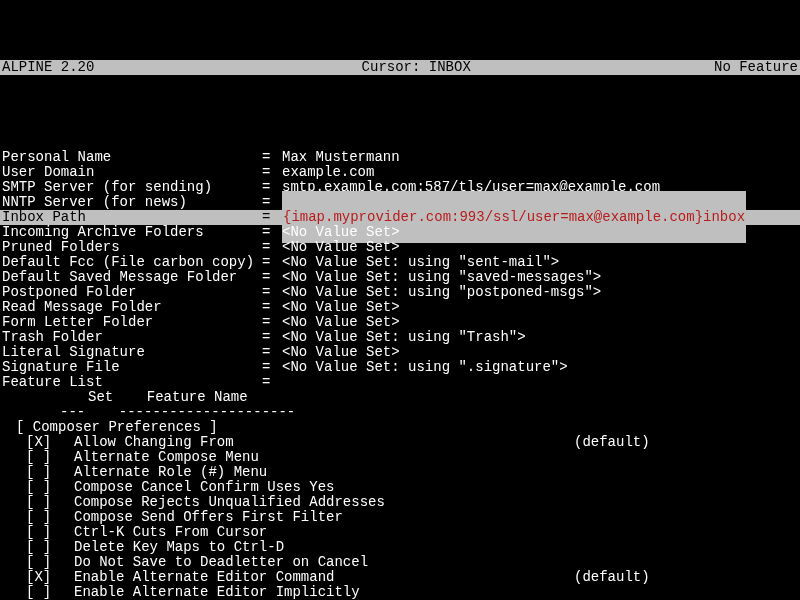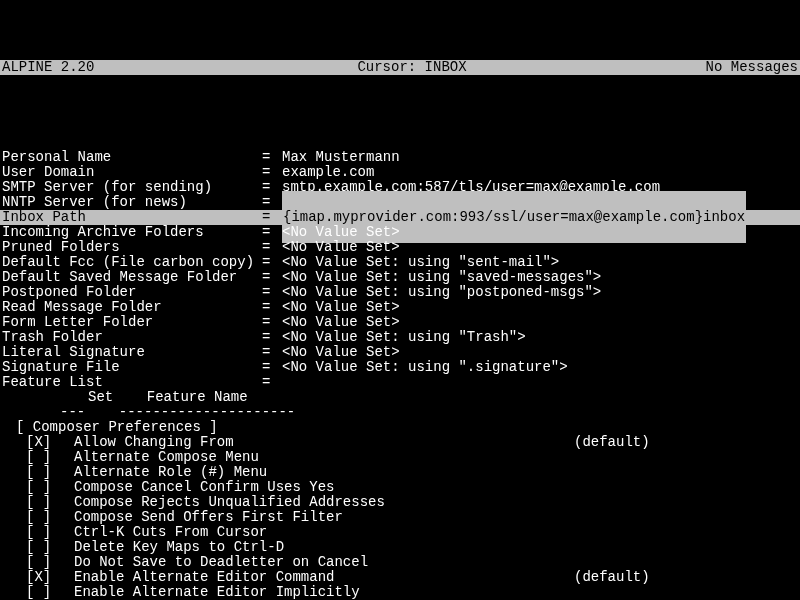--- a/index.html
+++ b/index.html
@@ -16,41 +16,41 @@
   }
   .bar { background:#bfbfbf; color:#000; height:15px; }
   .titlebar { display:flex; justify-content:space-between; padding:0 2px; }
   .titlebar .left { display:flex; gap:0; }
   .titlebar .left span { margin-right:24px; }
   .row { height:15px; padding:0 2px; }
   .row.sel { background:#bfbfbf; color:#000; }
   .key { display:inline-block; width:260px; }
   .eq { display:inline-block; width:20px; }
   .val {}
-  .valbox { background:#bfbfbf; color:#000000; padding:18px 1px; }
+  .valbox { background:#bfbfbf; color:#b91c1c; padding:18px 1px; }
   .feat-head { padding-left:40px;margin-left:48px; }
   .feat-dash { padding-left:60px; }
   .feat-group { padding-left:16px; }
   .feat { padding-left:26px; }
   .feat .mark { display:inline-block; width:48px; }
   .feat .fname { display:inline-block; width:500px; }
   .feat .def {}
   #main { height:525px; overflow:hidden; }
 </style>
 </head>
 <body>
 
 
 
 <div class="bar titlebar">
   <div class="left">
     <span>ALPINE 2.20</span>
   </div>
   <div>Cursor: INBOX</div>
-  <div>No Messages</div>
+  <div>No Feature</div>
 </div>
 
 <div class="row"> </div>
 
 <div id="main"><div class="row"><span class="key">Personal Name</span><span class="eq">= </span><span class="val">Max Mustermann</span></div><div class="row"><span class="key">User Domain</span><span class="eq">= </span><span class="val">example.com</span></div><div class="row"><span class="key">SMTP Server (for sending)</span><span class="eq">= </span><span class="val">smtp.example.com:587/tls/user=max@example.com</span></div><div class="row"><span class="key">NNTP Server (for news)</span><span class="eq">= </span><span class="val">&lt;No Value Set&gt;</span></div><div class="row sel"><span class="key">Inbox Path</span><span class="eq">= </span><span class="val valbox">{imap.myprovider.com:993/ssl/user=max@example.com}inbox</span></div><div class="row"><span class="key">Incoming Archive Folders</span><span class="eq">= </span><span class="val">&lt;No Value Set&gt;</span></div><div class="row"><span class="key">Pruned Folders</span><span class="eq">= </span><span class="val">&lt;No Value Set&gt;</span></div><div class="row"><span class="key">Default Fcc (File carbon copy)</span><span class="eq">= </span><span class="val">&lt;No Value Set: using "sent-mail"&gt;</span></div><div class="row"><span class="key">Default Saved Message Folder</span><span class="eq">= </span><span class="val">&lt;No Value Set: using "saved-messages"&gt;</span></div><div class="row"><span class="key">Postponed Folder</span><span class="eq">= </span><span class="val">&lt;No Value Set: using "postponed-msgs"&gt;</span></div><div class="row"><span class="key">Read Message Folder</span><span class="eq">= </span><span class="val">&lt;No Value Set&gt;</span></div><div class="row"><span class="key">Form Letter Folder</span><span class="eq">= </span><span class="val">&lt;No Value Set&gt;</span></div><div class="row"><span class="key">Trash Folder</span><span class="eq">= </span><span class="val">&lt;No Value Set: using "Trash"&gt;</span></div><div class="row"><span class="key">Literal Signature</span><span class="eq">= </span><span class="val">&lt;No Value Set&gt;</span></div><div class="row"><span class="key">Signature File</span><span class="eq">= </span><span class="val">&lt;No Value Set: using ".signature"&gt;</span></div><div class="row"><span class="key">Feature List</span><span class="eq">= </span><span class="val"></span></div><div class="row feat-head">Set    Feature Name</div><div class="row feat-dash">---    ---------------------</div><div class="row feat-group">[ Composer Preferences ]</div><div class="row feat"><span class="mark">[X]</span><span class="fname">Allow Changing From</span><span class="def">(default)</span></div><div class="row feat"><span class="mark">[ ]</span><span class="fname">Alternate Compose Menu</span><span class="def"></span></div><div class="row feat"><span class="mark">[ ]</span><span class="fname">Alternate Role (#) Menu</span><span class="def"></span></div><div class="row feat"><span class="mark">[ ]</span><span class="fname">Compose Cancel Confirm Uses Yes</span><span class="def"></span></div><div class="row feat"><span class="mark">[ ]</span><span class="fname">Compose Rejects Unqualified Addresses</span><span class="def"></span></div><div class="row feat"><span class="mark">[ ]</span><span class="fname">Compose Send Offers First Filter</span><span class="def"></span></div><div class="row feat"><span class="mark">[ ]</span><span class="fname">Ctrl-K Cuts From Cursor</span><span class="def"></span></div><div class="row feat"><span class="mark">[ ]</span><span class="fname">Delete Key Maps to Ctrl-D</span><span class="def"></span></div><div class="row feat"><span class="mark">[ ]</span><span class="fname">Do Not Save to Deadletter on Cancel</span><span class="def"></span></div><div class="row feat"><span class="mark">[X]</span><span class="fname">Enable Alternate Editor Command</span><span class="def">(default)</span></div><div class="row feat"><span class="mark">[ ]</span><span class="fname">Enable Alternate Editor Implicitly</span><span class="def"></span></div></div>
 
 
 
 
 

